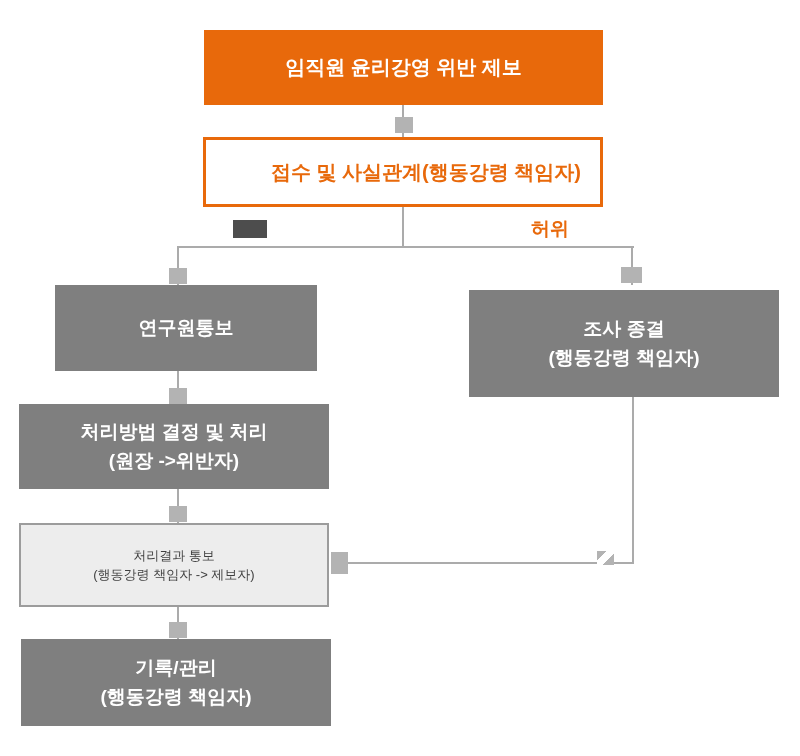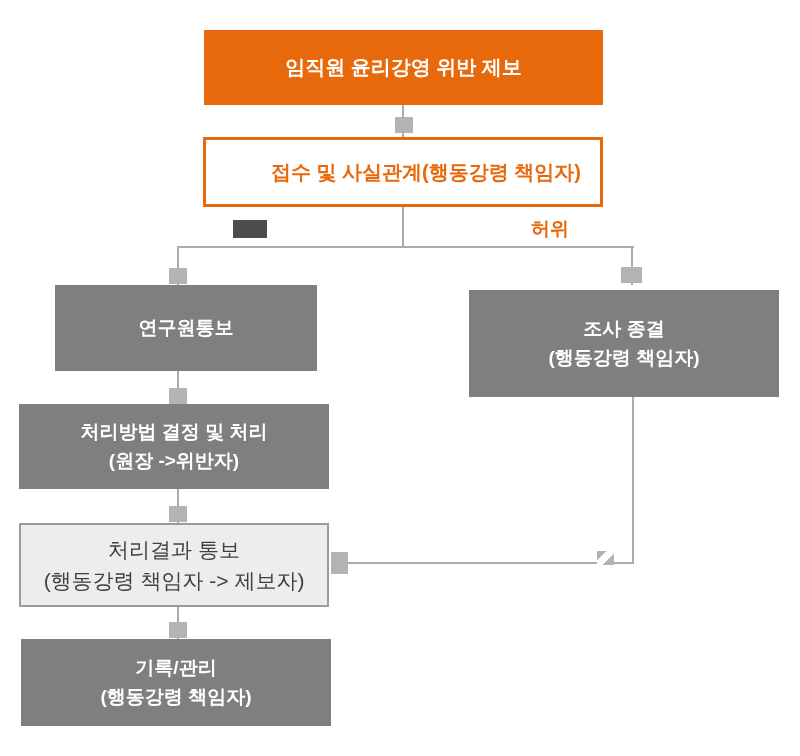--- a/index.html
+++ b/index.html
@@ -28,21 +28,21 @@
   }
   .receipt-box{
     background:#fff;border:3px solid var(--accent-orange);color:var(--accent-orange);
     font-size:20px;font-weight:700;left:203px;top:137px;width:400px;height:70px;padding-left:46px;
   }
   .gray-box{
     background:var(--box-gray);color:#fff;font-size:19px;font-weight:600;
   }
   .light-box{
     background:var(--light-box-fill);border:2px solid var(--light-box-border);
-    color:var(--light-box-text);font-size:21px;font-weight:400;
+    color:var(--light-box-text);font-size:13px;font-weight:400;
   }
   .node-a{left:19px;top:285px;width:262px;height:86px;margin-left:36px;}
   .node-right{left:469px;top:290px;width:310px;height:107px;}
   .node-b{left:19px;top:404px;width:310px;height:85px;}
   .node-c{left:19px;top:523px;width:310px;height:84px;}
   .node-d{left:21px;top:639px;width:310px;height:87px;}
   .vline,.hline{position:absolute;background:var(--connector-gray);}
   .sq{position:absolute;background:var(--square-gray);}
   .dark-rect{position:absolute;left:233px;top:220px;width:34px;height:18px;background:var(--dark-swatch);}
   .false-label{

